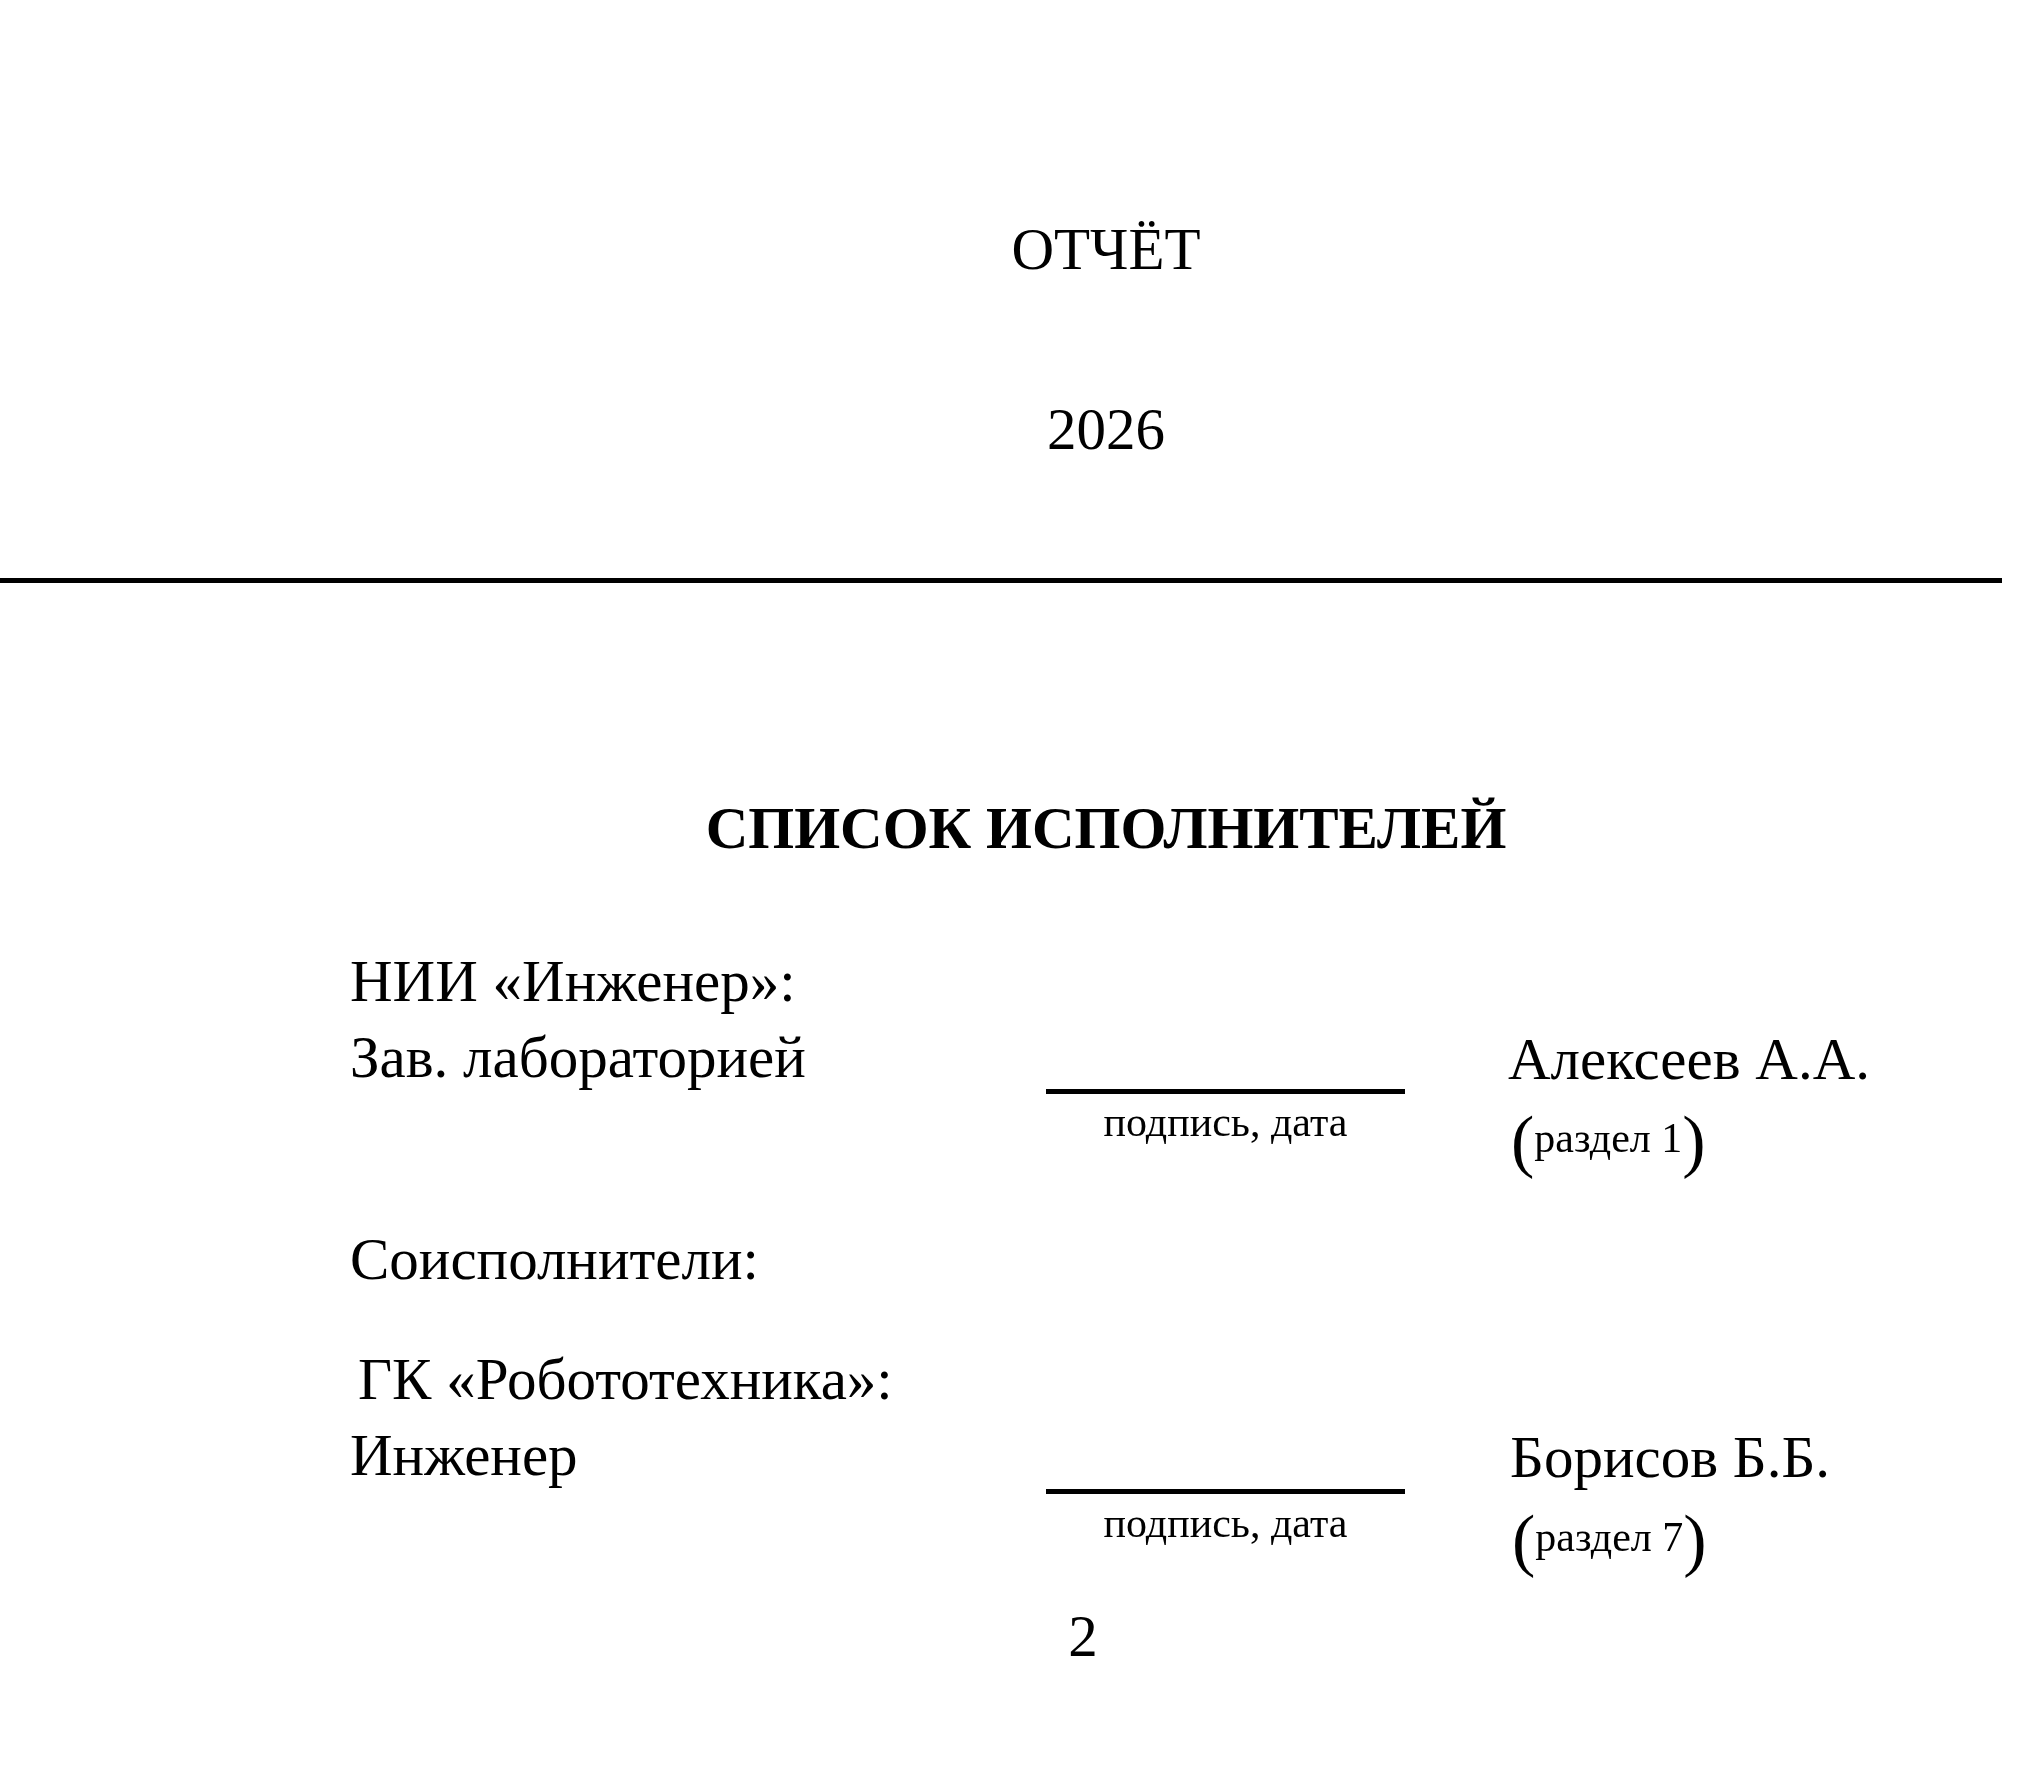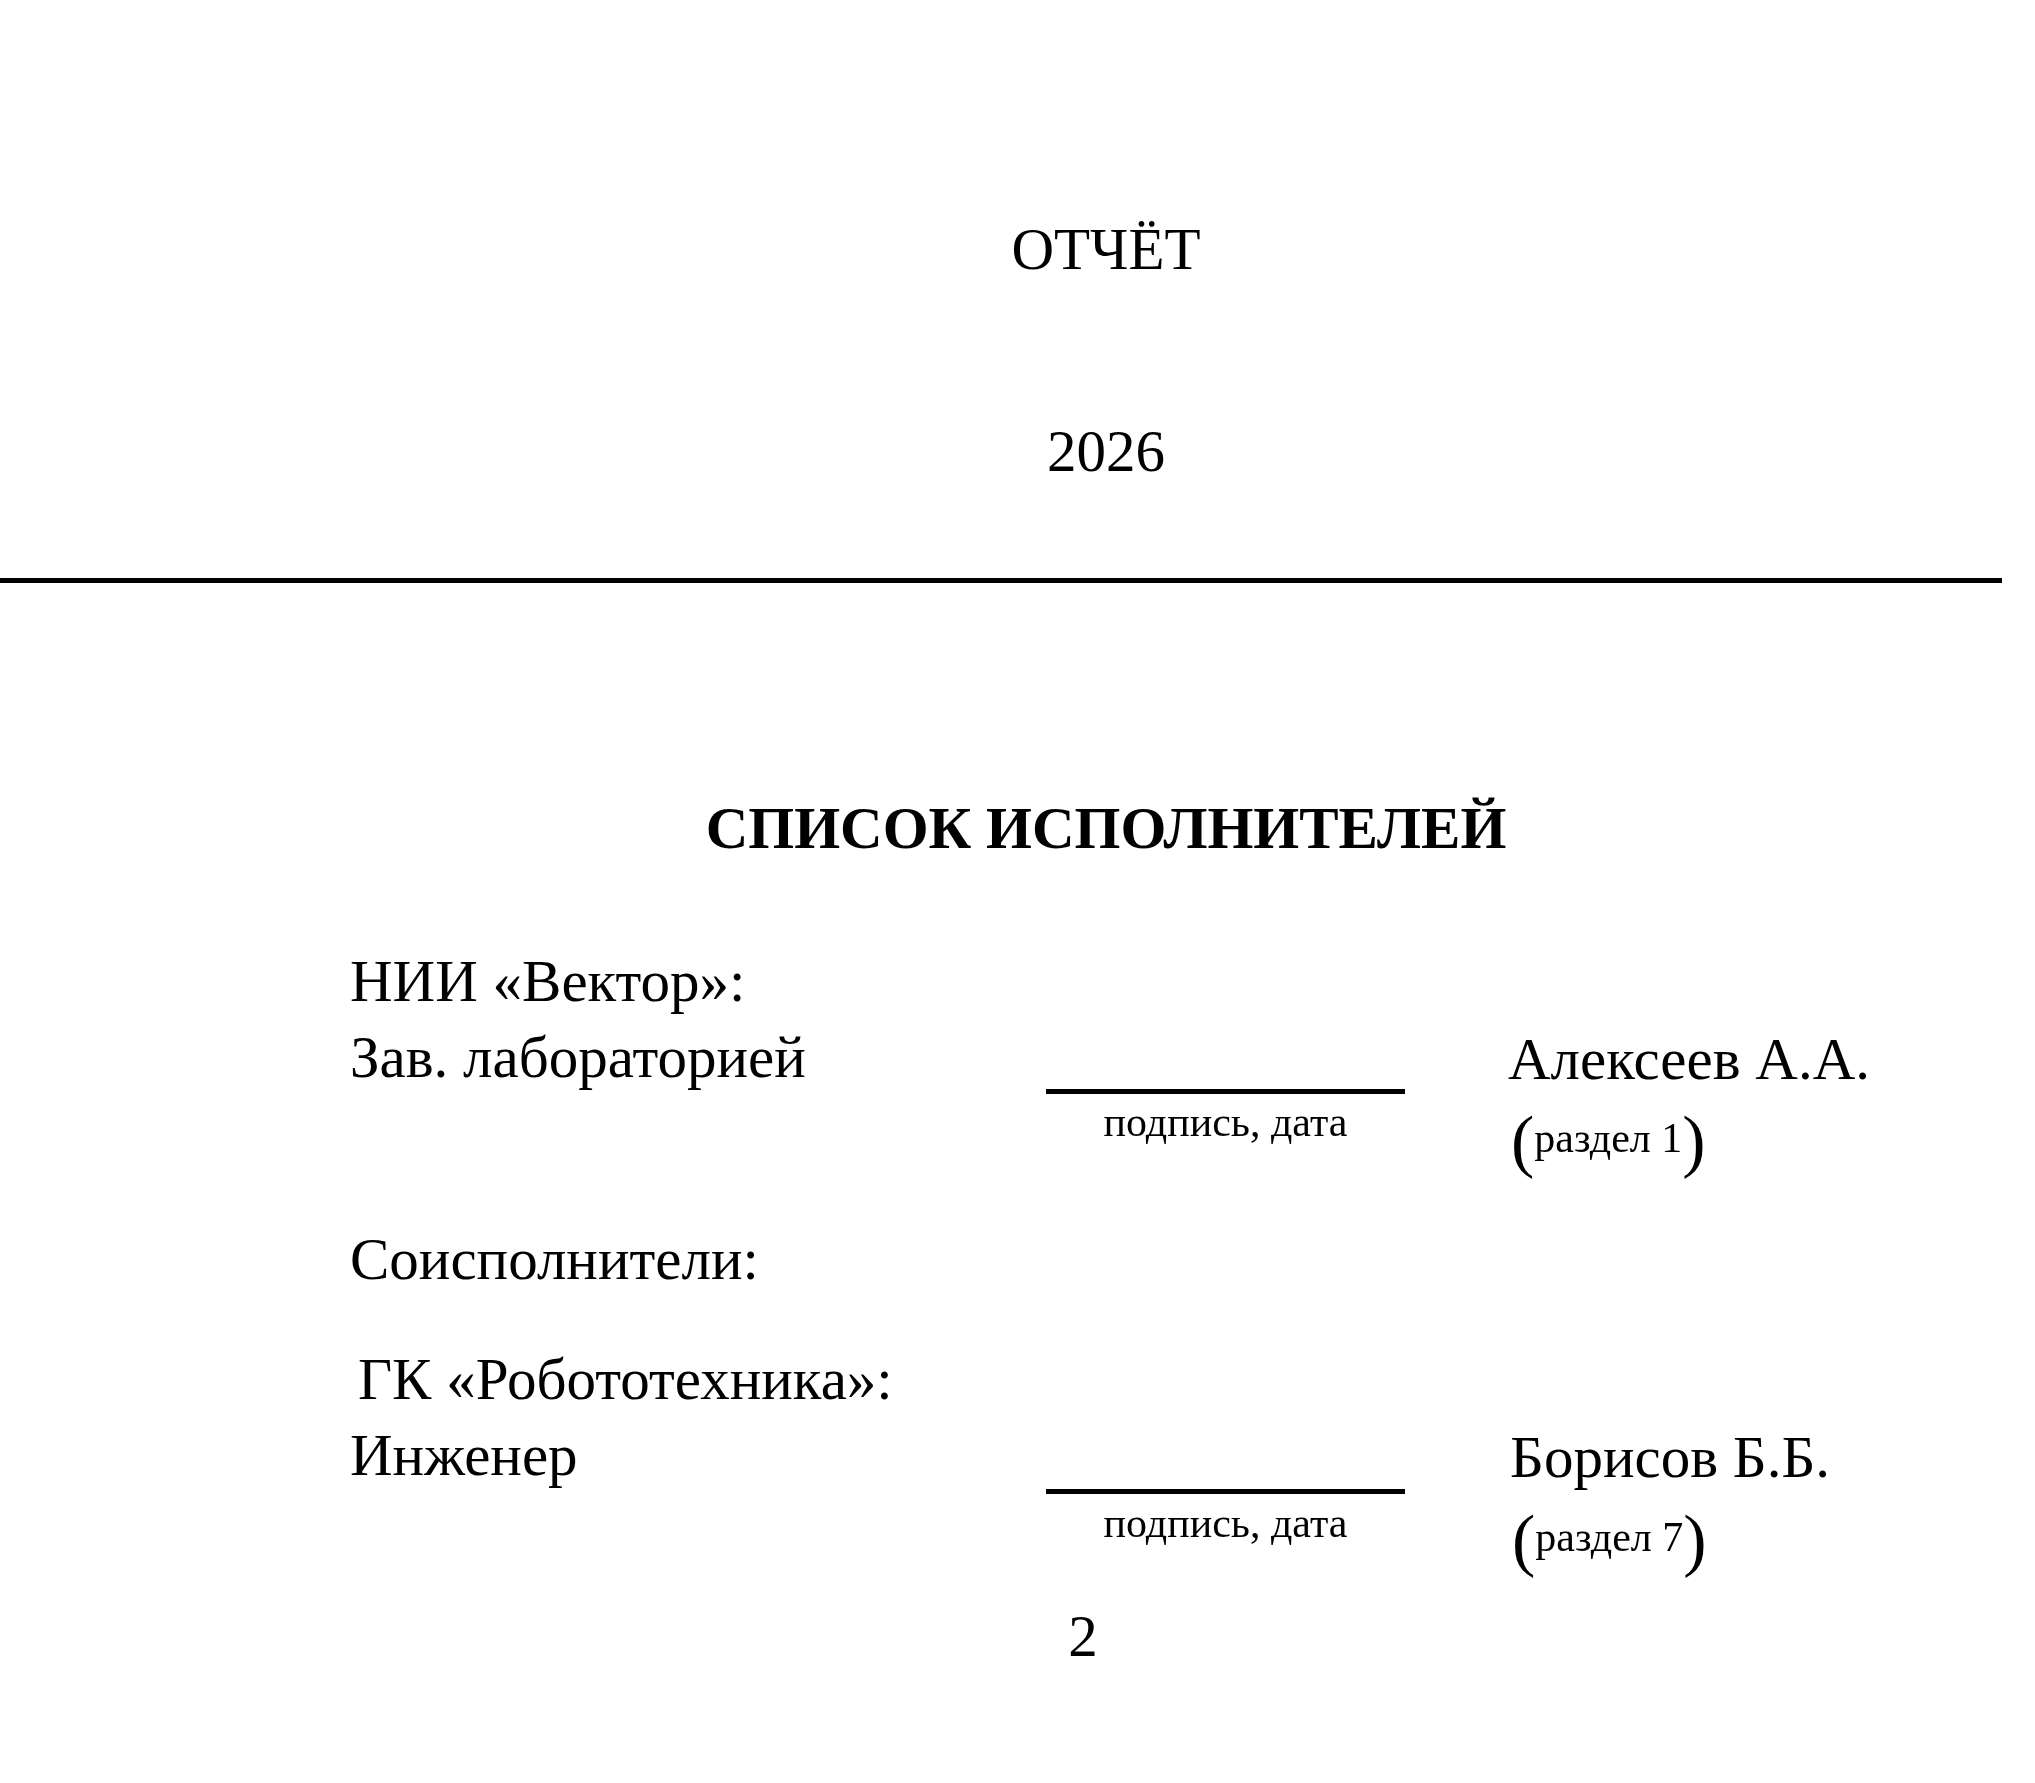--- a/index.html
+++ b/index.html
@@ -62,27 +62,27 @@
     line-height: 0;
     vertical-align: -11.7px;
   }
 </style>
 </head>
 <body>
 
 <div class="page">
 
   <div class="abs centered t100" style="top:214px;">ОТЧЁТ</div>
-  <div class="abs centered t100" style="top:394px;margin-top:22px;">2026</div>
+  <div class="abs centered t100" style="top:394px;">2026</div>
 
   <div class="abs rule"></div>
 
   <div class="abs centered t100 bold" style="top:793px;">СПИСОК ИСПОЛНИТЕЛЕЙ</div>
 
-  <div class="abs t100" style="left:350px; top:946px;">НИИ «Вектор»:</div>
+  <div class="abs t100" style="left:350px; top:946px;">НИИ «Инженер»:</div>
   <div class="abs t100" style="left:350px; top:1022px;">Зав. лабораторией</div>
   <div class="abs sigline" style="left:1046px; top:1089px;"></div>
   <div class="abs sigcaption t72" style="top:1097px;">подпись, дата</div>
   <div class="abs t100 name" style="left:1508px; top:1024px;">Алексеев А.А.</div>
   <div class="abs resp" style="left:1511px; top:1117px;">
     <span class="paren">(</span><span>раздел 1</span><span class="paren">)</span>
   </div>
 
   <div class="abs t100" style="left:350px; top:1224px;">Соисполнители:</div>
 

